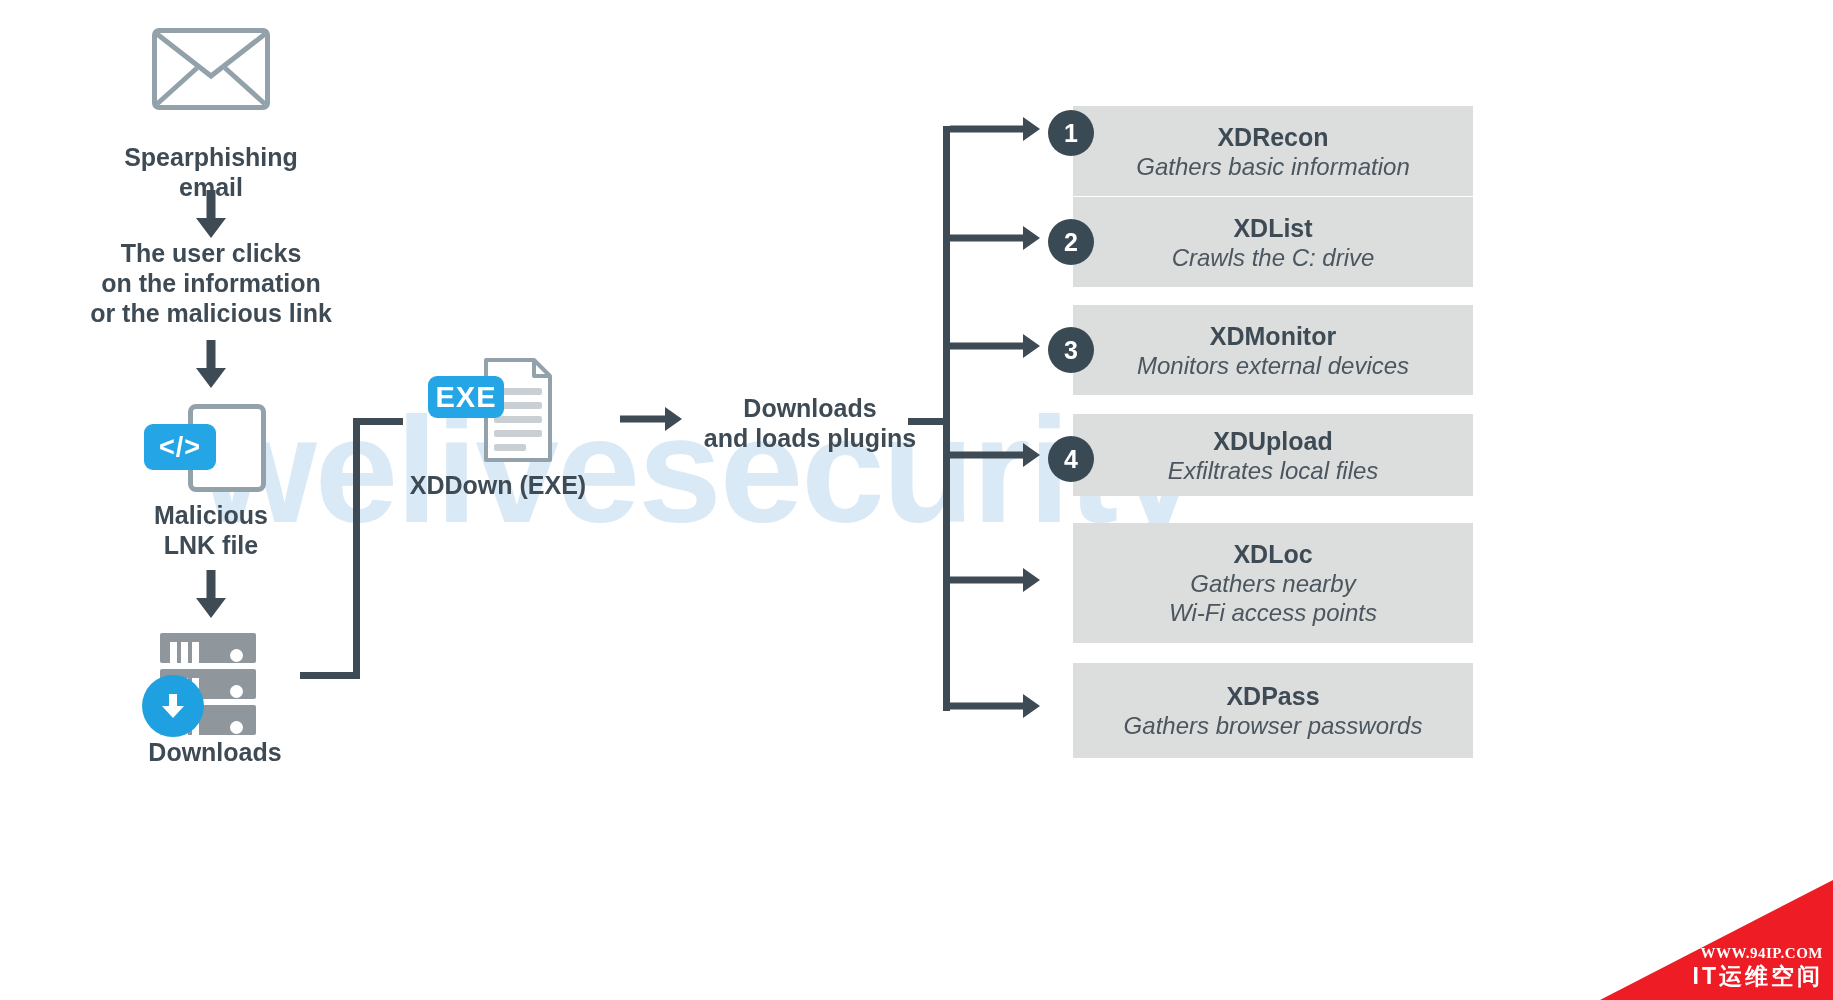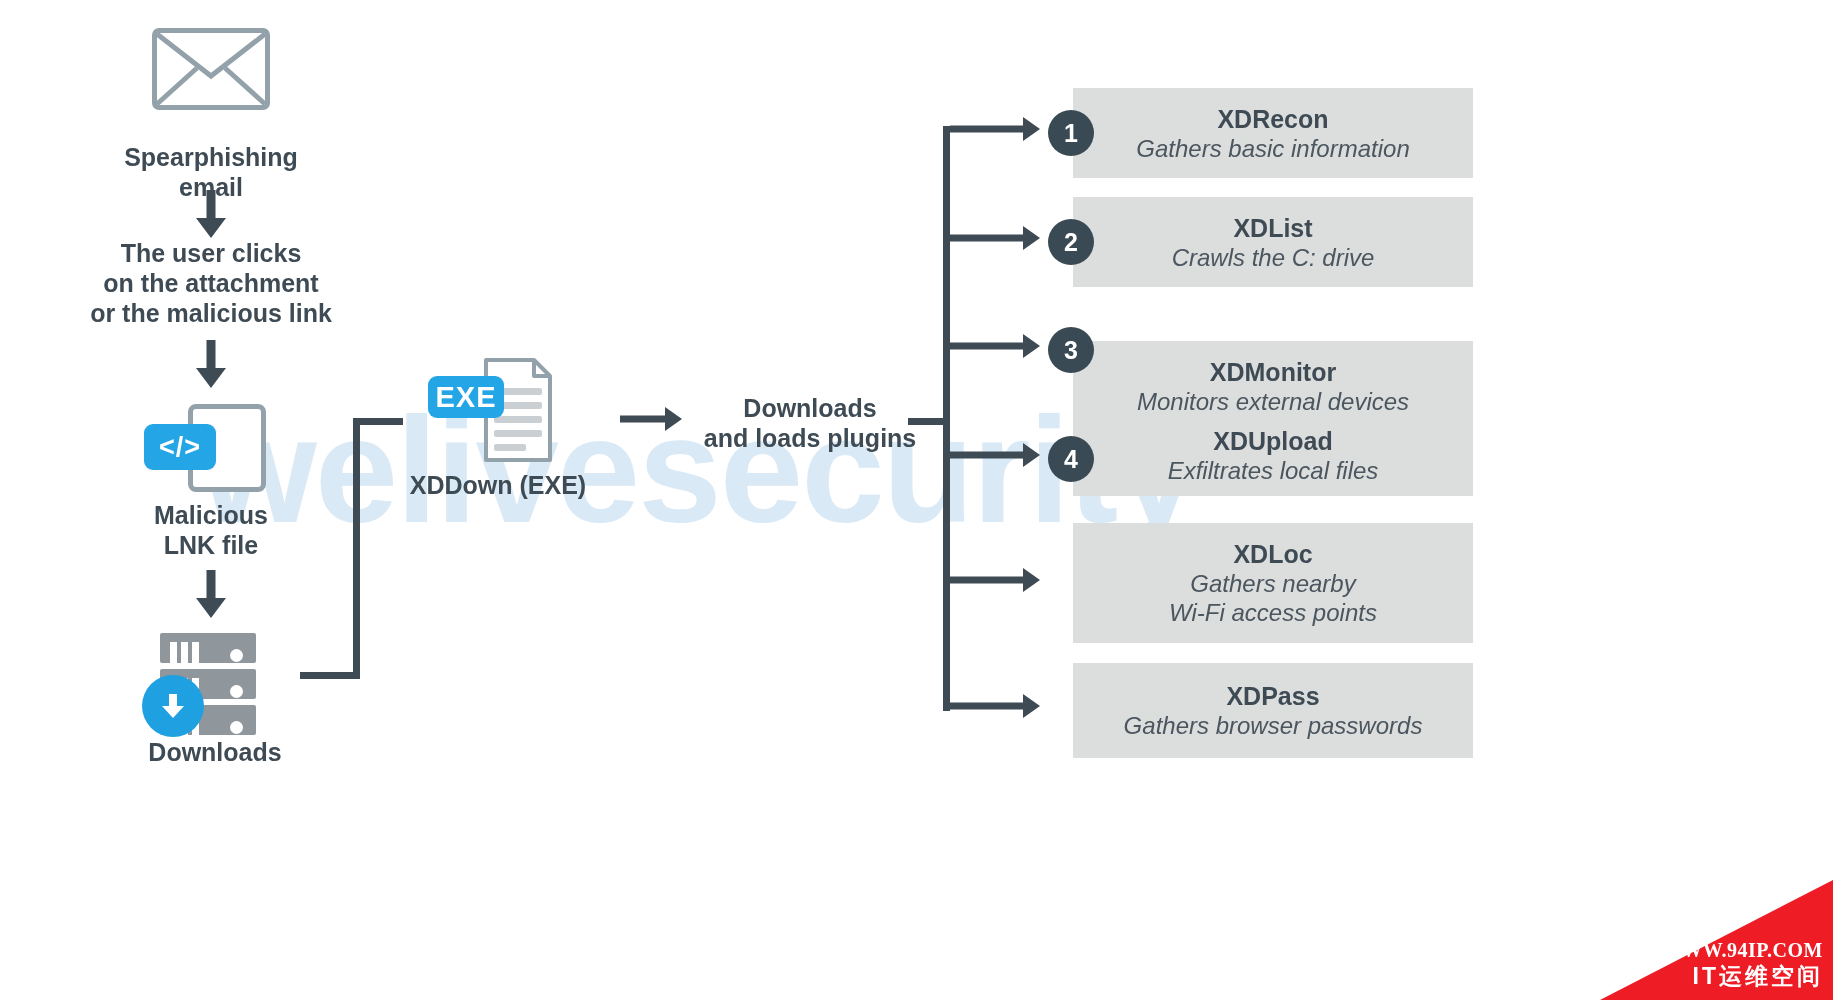--- a/index.html
+++ b/index.html
@@ -82,21 +82,21 @@
     position:absolute;left:1048px;width:46px;height:46px;border-radius:50%;
     background:#3a4a54;color:#fff;font-weight:700;font-size:25px;
     display:flex;align-items:center;justify-content:center;z-index:6;
   }
 
   
   .corner{position:absolute;right:0;bottom:0;width:233px;height:120px;z-index:9;}
   .corner .tri{position:absolute;inset:0;background:#ee1c25;
      clip-path:polygon(100% 0,100% 100%,0 100%);}
   .corner .t1{position:absolute;right:10px;bottom:38px;color:#fff;font-weight:700;
-     font-size:20px;letter-spacing:.5px;font-family:"Liberation Serif",serif;}
+     font-size:15px;letter-spacing:.5px;font-family:"Liberation Serif",serif;}
   .corner .t2{position:absolute;right:10px;bottom:8px;color:#fff;font-weight:700;
      font-size:23px;letter-spacing:3px;}
 </style>
 </head>
 <body>
 
 <div class="stage">
 
   <div class="watermark">welivesecurity</div>
 
@@ -114,21 +114,21 @@
     <div>email</div>
   </div>
 
   <div class="v-arrow" style="left:196px;top:190px;width:30px;height:48px;">
     <div class="shaft" style="height:30px;"></div>
       <div class="head"></div>
   </div>
 
   <div class="caption" style="left:41px;top:238px;width:340px;">
     <div>The user clicks</div>
-    <div>on the attachment</div>
+    <div>on the information</div>
     <div>or the malicious link</div>
   </div>
 
   <div class="v-arrow" style="left:196px;top:340px;width:30px;height:48px;">
     <div class="shaft" style="height:30px;"></div>
       <div class="head"></div>
   </div>
 
   <div class="node" style="left:140px;top:404px;width:130px;height:90px;">
     <div class="doc-outline" style="left:48px;top:0;width:78px;height:88px;"></div>
@@ -224,33 +224,33 @@
   </div>
   <div class="h-arrow" style="left:950px;top:568px;width:90px;height:24px;">
     <div class="shaft" style="width:74px;"></div>
       <div class="head"></div>
   </div>
   <div class="h-arrow" style="left:950px;top:694px;width:90px;height:24px;">
     <div class="shaft" style="width:74px;"></div>
       <div class="head"></div>
   </div>
 
-  <div class="plugin" style="top:88px;height:90px;">
+  <div class="plugin" style="top:106px;height:90px;">
     <div class="pname">XDRecon</div>
     <div class="pdesc">Gathers basic information</div>
   </div>
   <div class="num" style="top:110px;">1</div>
 
   <div class="plugin" style="top:197px;height:90px;">
     <div class="pname">XDList</div>
     <div class="pdesc">Crawls the C: drive</div>
   </div>
   <div class="num" style="top:219px;">2</div>
 
-  <div class="plugin" style="top:305px;height:90px;margin-top:36px;">
+  <div class="plugin" style="top:305px;height:90px;">
     <div class="pname">XDMonitor</div>
     <div class="pdesc">Monitors external devices</div>
   </div>
   <div class="num" style="top:327px;">3</div>
 
   <div class="plugin" style="top:414px;height:82px;">
     <div class="pname">XDUpload</div>
     <div class="pdesc">Exfiltrates local files</div>
   </div>
   <div class="num" style="top:436px;">4</div>

